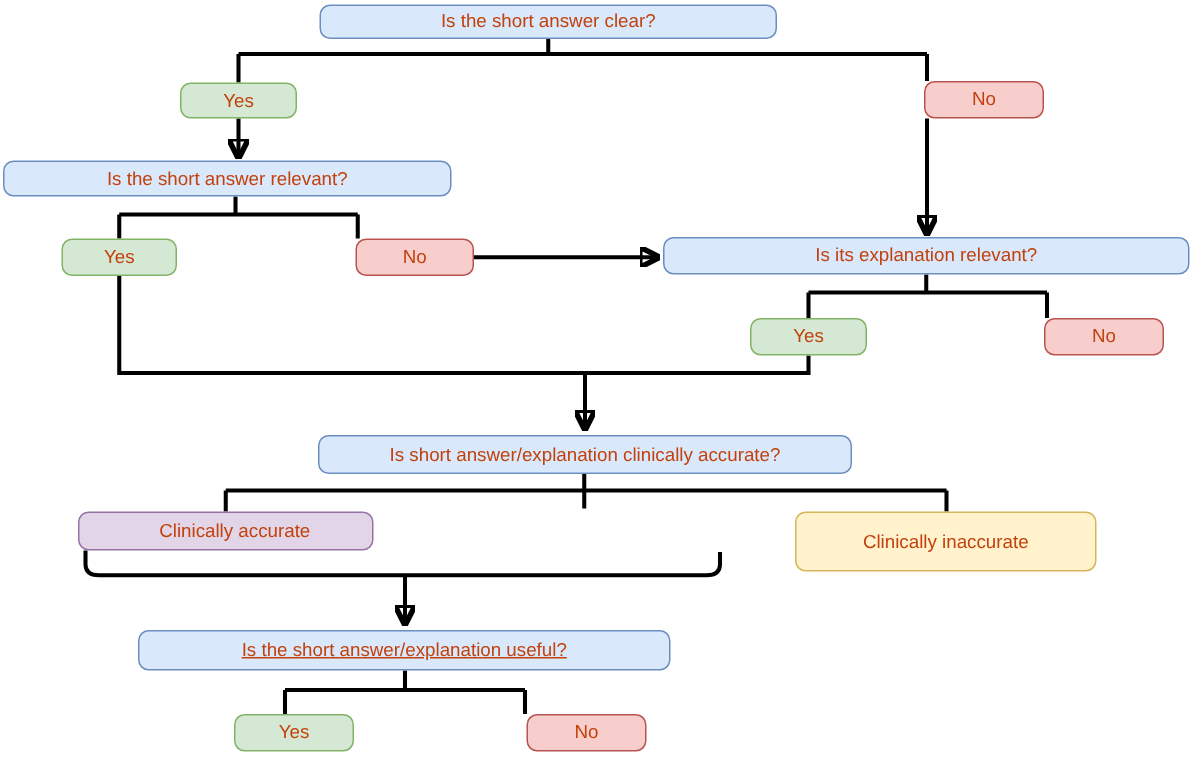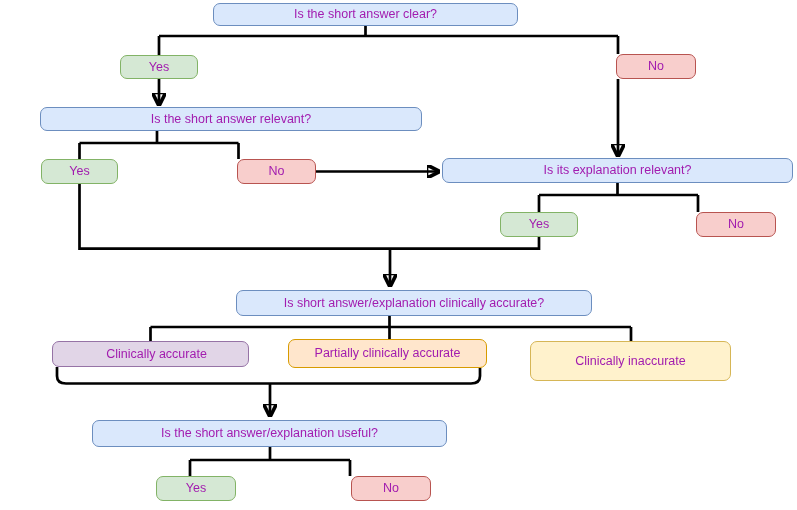--- a/index.html
+++ b/index.html
@@ -15,21 +15,21 @@
   .edges path { stroke:#000; stroke-width:2.7; fill:none; }
   .node {
     position:absolute;
     box-sizing:border-box;
     display:flex;
     align-items:center;
     justify-content:center;
     text-align:center;
     font-size:12.5px;
     line-height:1;
-    color:#a21caf;
+    color:#c2410c;
     border:1.4px solid #000;
     border-radius:7px;
     white-space:nowrap;
   }
   .q      { background:var(--question-fill,#dae8fc);   border-color:var(--question-stroke,#6c8ebf); }
   .yes    { background:var(--yes-fill,#d5e8d4);        border-color:var(--yes-stroke,#82b366); }
   .no     { background:var(--no-fill,#f8cecc);         border-color:var(--no-stroke,#b85450);margin-left:38px; }
   .purple { background:var(--accurate-fill,#e1d5e7);   border-color:var(--accurate-stroke,#9673a6); }
   .orange { background:var(--partial-fill,#ffe6cc);    border-color:var(--partial-stroke,#d79b00); }
   .yellow { background:var(--inaccurate-fill,#fff2cc); border-color:var(--inaccurate-stroke,#d6b656); }
@@ -68,39 +68,38 @@
 
     <path d="M270 447 L270 460 M190 460 L350 460 M190 460 L190 476 M350 460 L350 476"></path>
   </svg>
 
   <div class="node q" style="left:213px; top:3px; width:305px; height:23px;">Is the short answer clear?</div>
 
   <div class="node yes" style="left:120px; top:55px; width:78px; height:24px;">Yes</div>
 
   <div class="node no" style="left:578px; top:54px; width:80px; height:25px;">No</div>
 
-  <div class="node q" style="left:2px; top:107px; width:382px; height:24px;margin-left:38px;">Is the short answer relevant?</div>
+  <div class="node q" style="left:2px; top:107px; width:299px; height:24px;">Is the short answer relevant?</div>
 
   <div class="node yes" style="left:41px; top:159px; width:77px; height:25px;">Yes</div>
 
   <div class="node no" style="left:199px; top:159px; width:79px; height:25px;">No</div>
 
   <div class="node q" style="left:442px; top:158px; width:351px; height:25px;">Is its explanation relevant?</div>
 
   <div class="node yes" style="left:500px; top:212px; width:78px; height:25px;">Yes</div>
 
   <div class="node no" style="left:658px; top:212px; width:80px; height:25px;">No</div>
 
-  <div class="node q" style="left:212px; top:290px; width:356px; height:26px;margin-left:24px;">Is short answer/explanation clinically accurate?</div>
+  <div class="node q" style="left:212px; top:290px; width:356px; height:26px;">Is short answer/explanation clinically accurate?</div>
 
   <div class="node purple" style="left:52px; top:341px; width:197px; height:26px;padding-left:12px;">Clinically accurate</div>
 
-  <div class="node orange" style="left:288px; top:339px; width:199px; height:29px;">Partially clinically accurate</div>
 
   <div class="node yellow" style="left:530px; top:341px; width:201px; height:40px;">Clinically inaccurate</div>
 
-  <div class="node q" style="left:92px; top:420px; width:355px; height:27px;">Is the short answer/explanation useful?</div>
+  <div class="node q" style="left:92px; top:420px; width:355px; height:27px;text-decoration:underline;">Is the short answer/explanation useful?</div>
 
   <div class="node yes" style="left:156px; top:476px; width:80px; height:25px;">Yes</div>
 
   <div class="node no" style="left:313px; top:476px; width:80px; height:25px;">No</div>
 
 </div>
 
 </body></html>

